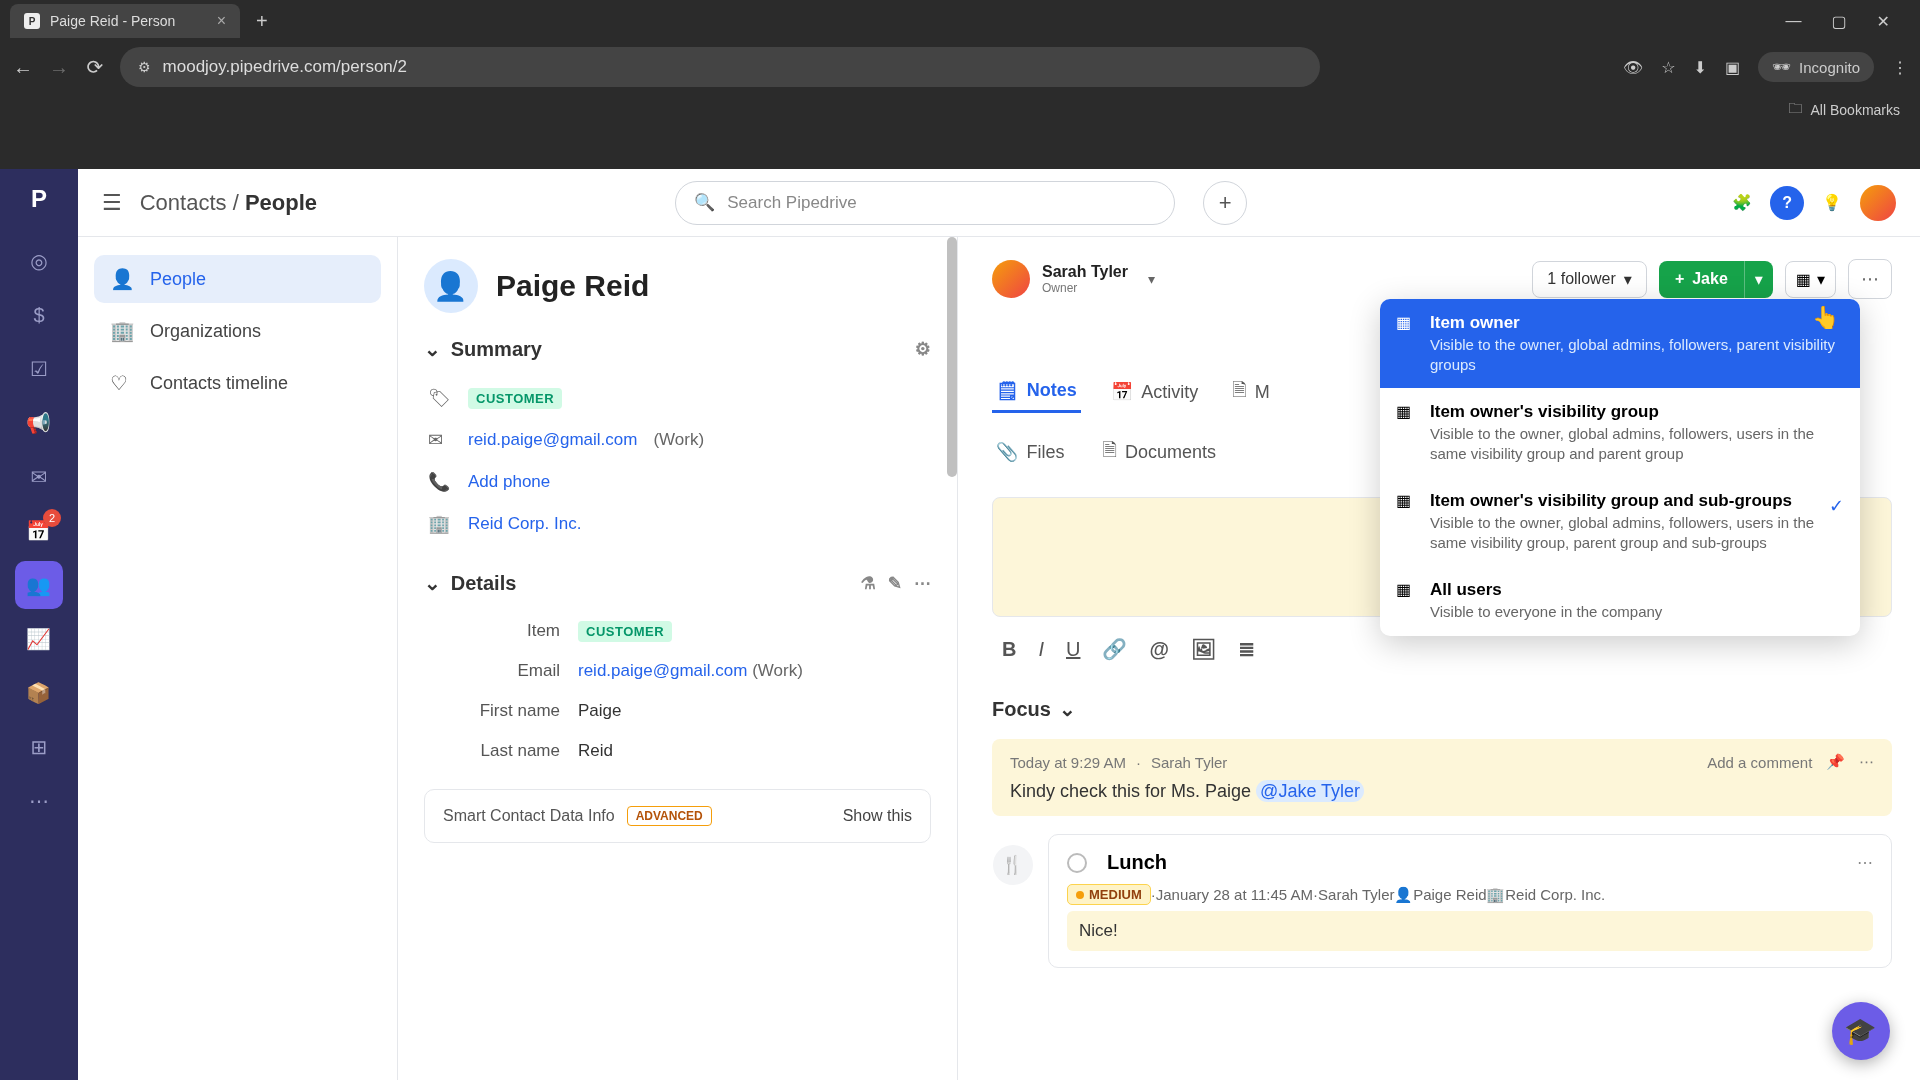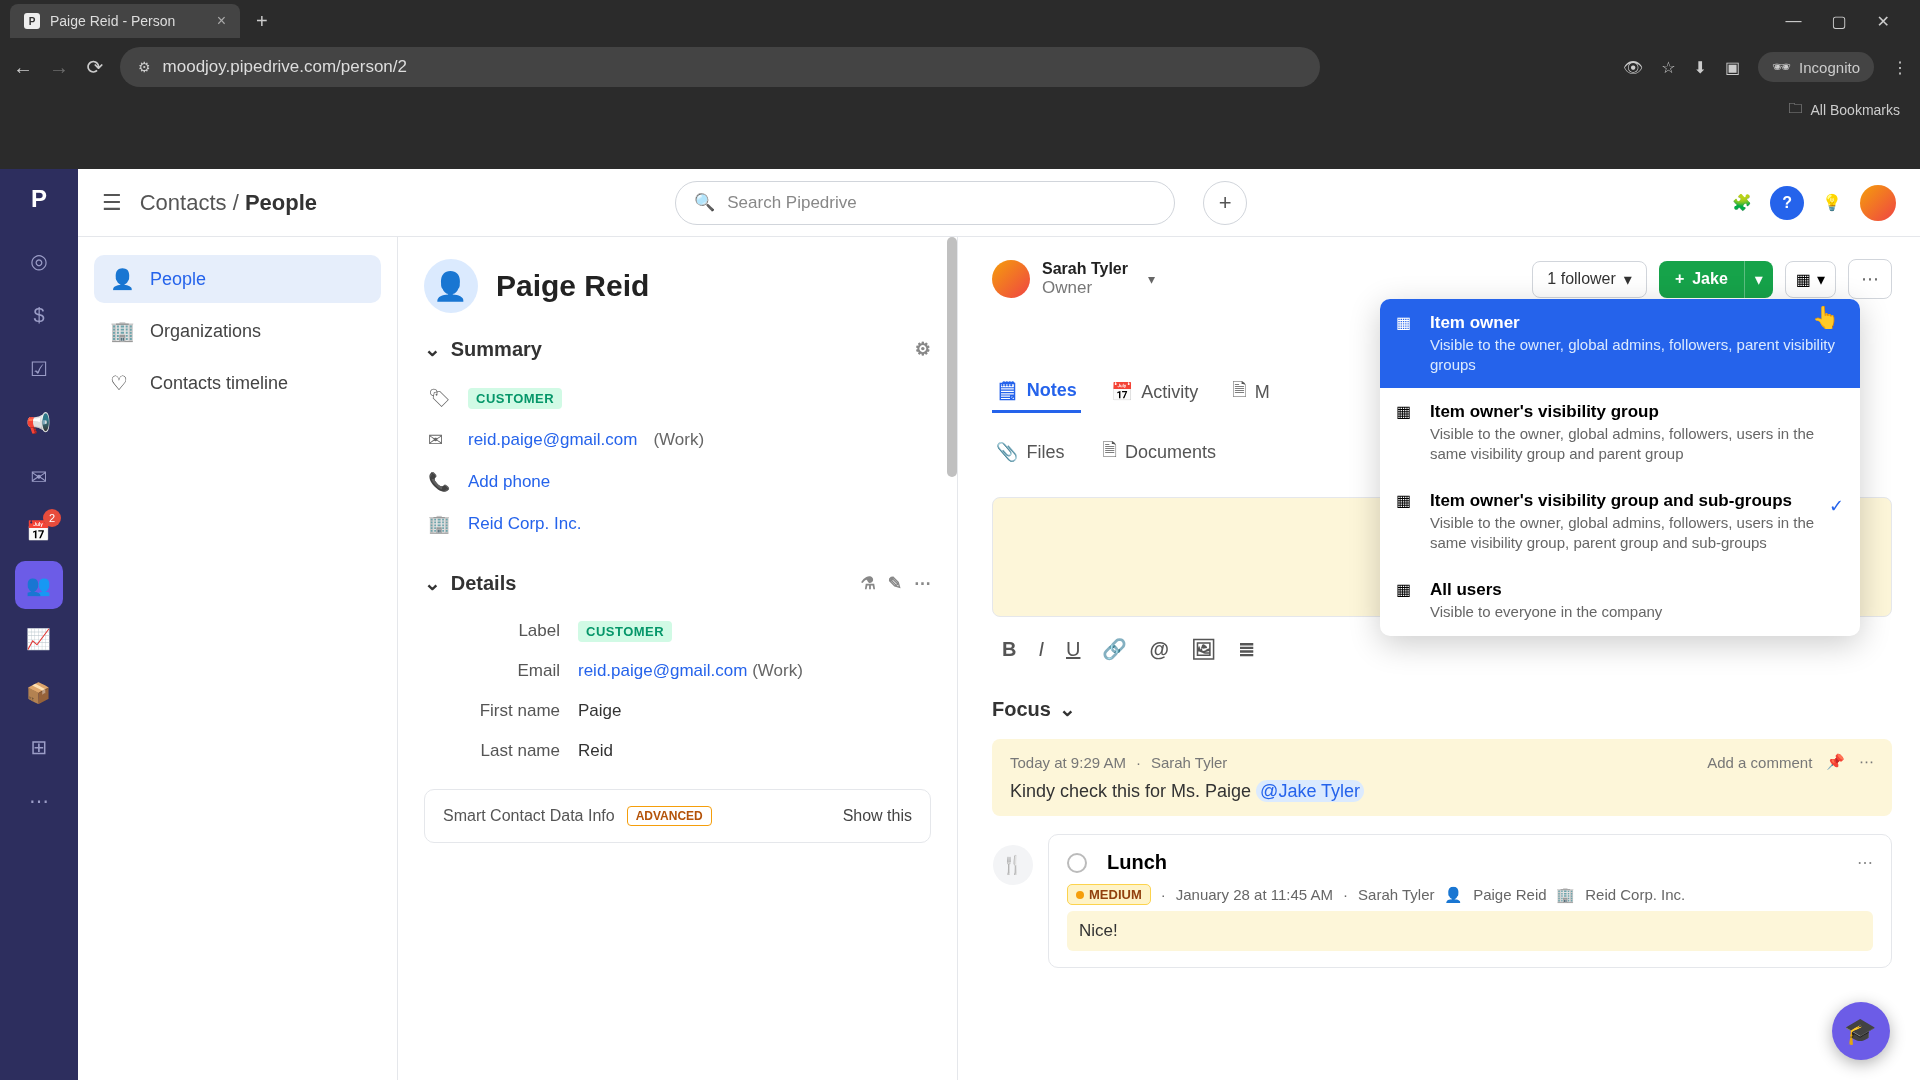--- a/index.html
+++ b/index.html
@@ -83,21 +83,21 @@
 .details-actions { margin-left: auto; display: flex; gap: 12px; color: #888; font-size: 17px; }
 
 
 .right-col { flex: 1; padding: 22px 28px 22px 34px; position: relative; overflow: visible; }
 
 .header-row { display: flex; align-items: center; gap: 12px; margin-bottom: 20px; }
 .owner-chip { display: flex; align-items: center; gap: 12px; }
 .owner-avatar { width: 38px; height: 38px; border-radius: 50%; background: linear-gradient(135deg, #f59e0b, #ef4444); }
 .owner-text { line-height: 1.2; }
 .owner-name { font-weight: 600; font-size: 16px; color: #222; }
-.owner-role { font-size: 17px; color: #777; }
+.owner-role { font-size: 12px; color: #777; }
 .chev-btn { font-size: 14px; color: #666; padding: 0 8px; }
 .pill-btn { border: 1px solid #d1d5db; border-radius: 8px; padding: 8px 14px; display: flex; align-items: center; gap: 8px; font-size: 16px; color: #333; background: #fff; }
 .deal-btn { background: #16a34a; color: #fff; border: none; border-radius: 8px 0 0 8px; padding: 9px 16px; display: flex; align-items: center; gap: 8px; font-weight: 600; font-size: 16px; }
 .deal-caret { background: #16a34a; color: #fff; border-radius: 0 8px 8px 0; padding: 9px 10px; border-left: 1px solid rgba(255,255,255,0.3); }
 .grid-btn { border: 1px solid #d1d5db; border-radius: 8px; padding: 8px 10px; display: flex; align-items: center; gap: 6px; font-size: 16px; }
 .more-btn { border: 1px solid #d1d5db; border-radius: 8px; padding: 8px 12px; font-size: 18px; color: #666; }
 
 
 .visibility-dropdown { position: absolute; top: 62px; right: 60px; width: 480px; background: #fff; border-radius: 10px; box-shadow: 0 8px 32px rgba(0,0,0,0.2); overflow: hidden; z-index: 50; }
 .vis-opt { padding: 14px 18px 14px 50px; position: relative; cursor: pointer; }
@@ -129,21 +129,21 @@
 .note-meta .right { margin-left: auto; display: flex; gap: 14px; align-items: center; }
 .note-body { font-size: 18px; color: #333; }
 .mention { background: #dbeafe; color: #2563eb; padding: 1px 4px; border-radius: 11px; }
 
 .activity-card { background: #fff; border: 1px solid #e5e7eb; border-radius: 10px; margin-top: 18px; padding: 16px 18px; position: relative; margin-left: 56px; }
 .activity-icon-wrap { position: absolute; left: -56px; top: 10px; width: 40px; height: 40px; border-radius: 50%; background: #f3f4f6; display: flex; align-items: center; justify-content: center; color: #666; font-size: 18px; }
 .act-head { display: flex; align-items: center; gap: 20px; margin-bottom: 10px; }
 .act-radio { width: 20px; height: 20px; border: 2px solid #bbb; border-radius: 50%; }
 .act-title { font-size: 20px; font-weight: 700; }
 .act-more { margin-left: auto; color: #888; }
-.act-meta { display: flex; align-items: center; gap: 10px; font-size: 15px; color: #666; flex-wrap: wrap; margin-bottom: 4px; }
+.act-meta { display: flex; align-items: center; font-size: 15px; color: #666; flex-wrap: wrap; margin-bottom: 4px; }
 .prio-badge { background: #fef3c7; color: #92400e; border: 1px solid #fcd34d; border-radius: 5px; padding: 2px 8px; font-size: 13px; font-weight: 700; display: flex; align-items: center; gap: 5px; }
 .prio-dot { width: 8px; height: 8px; border-radius: 50%; background: #f59e0b; }
 .act-note { font-size: 17px; color: #333; background:#fdf6d9; padding:10px 12px; border-radius:6px; margin-top:6px; }
 
 .help-fab { position: absolute; bottom: 20px; right: 30px; width: 58px; height: 58px; border-radius: 50%; background: #6c5ce7; color: #fff; display: flex; align-items: center; justify-content: center; font-size: 26px; box-shadow: 0 4px 16px rgba(0,0,0,0.3); }
 </style>
 </head>
 <body>
 
 <div class="browser-chrome">
@@ -278,21 +278,21 @@
           <span>Details</span>
           <span class="details-actions">
             <span>⚗</span>
             <span>✎</span>
             <span>⋯</span>
           </span>
         </div>
 
         <div class="details-grid">
           <div class="details-row">
-            <div class="details-label">Label</div>
+            <div class="details-label">Item</div>
             <div class="details-value"><span class="badge-customer">CUSTOMER</span></div>
           </div>
           <div class="details-row">
             <div class="details-label">Email</div>
             <div class="details-value">
               <span class="link-blue">reid.paige@gmail.com</span>
               <span class="muted">(Work)</span>
             </div>
           </div>
           <div class="details-row">

